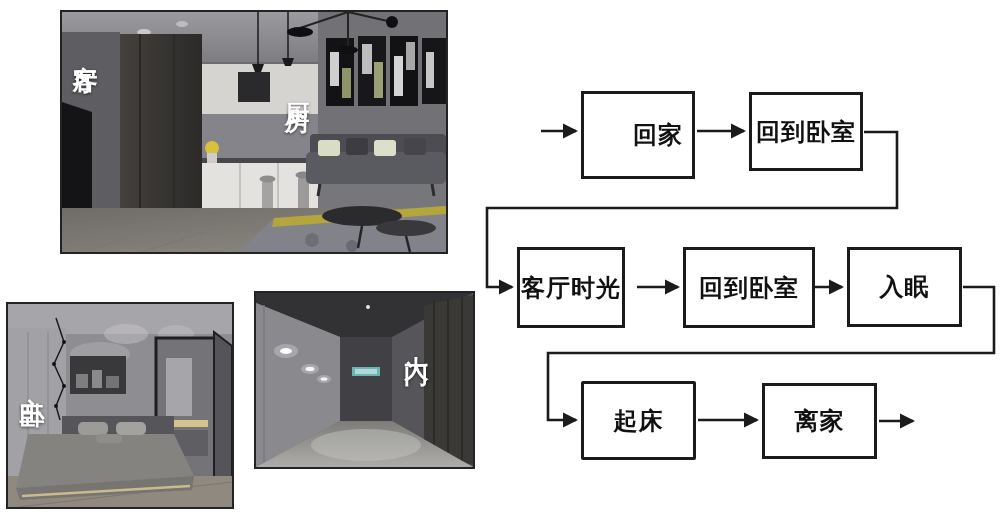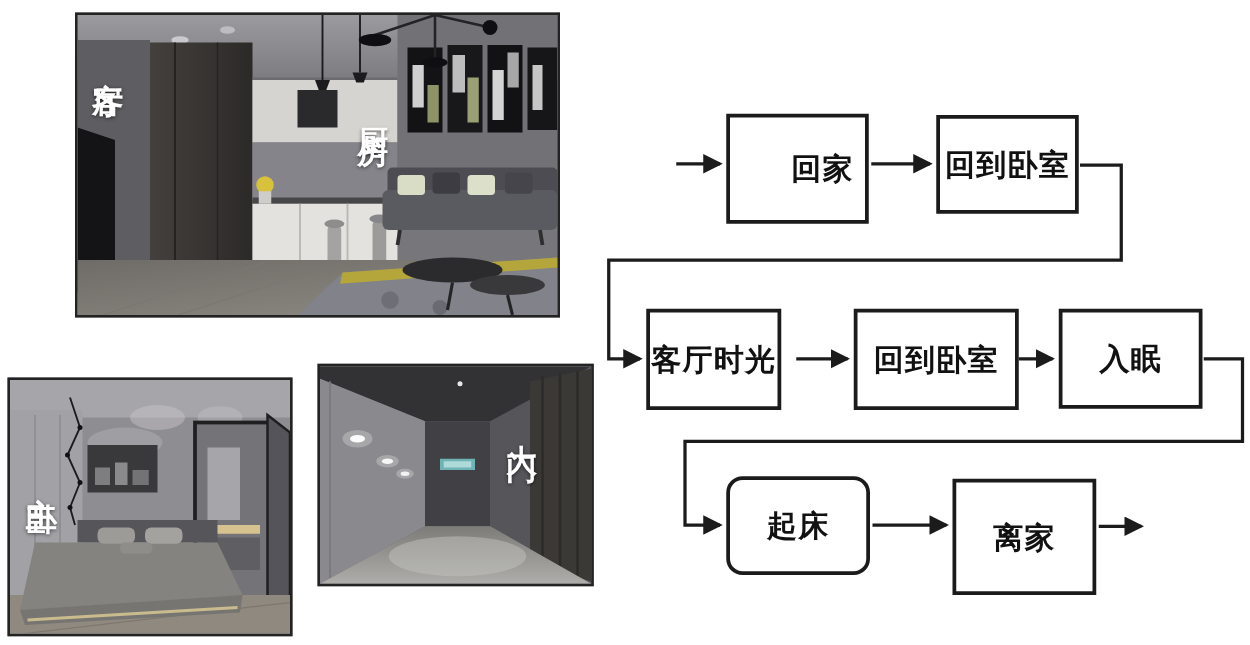--- a/index.html
+++ b/index.html
@@ -27,22 +27,22 @@
   .flow-node{
     position:absolute;box-sizing:border-box;background:#ffffff;border:3px solid #1b1b1b;
     display:flex;align-items:center;justify-content:center;
     font-size:24px;font-weight:bold;color:#111111;letter-spacing:1px;white-space:nowrap;
   }
   #node-go-home{left:581px;top:91px;width:114px;height:88px;padding-left:40px;}
   #node-kitchen-scene{left:749px;top:92px;width:114px;height:79px;}
   #node-living-time{left:517px;top:247px;width:108px;height:81px;text-align:center;}
   #node-back-bedroom{left:683px;top:247px;width:132px;height:81px;}
   #node-sleep{left:847px;top:247px;width:115px;height:80px;text-align:right;}
-  #node-wake-up{left:581px;top:381px;width:115px;height:79px;border-radius:13px;}
-  #node-leave-home{left:762px;top:383px;width:115px;height:93px;}
+  #node-wake-up{left:581px;top:381px;width:115px;height:79px;border-radius:2px;}
+  #node-leave-home{left:762px;top:383px;width:115px;height:76px;}
 </style>
 </head>
 <body>
 
 <div id="canvas">
 
   <div class="photo" id="photo-living">
     <svg viewBox="0 0 384 240" preserveAspectRatio="none">
       <defs>
         <linearGradient id="lg-ceil" x1="0" y1="0" x2="0" y2="1">

